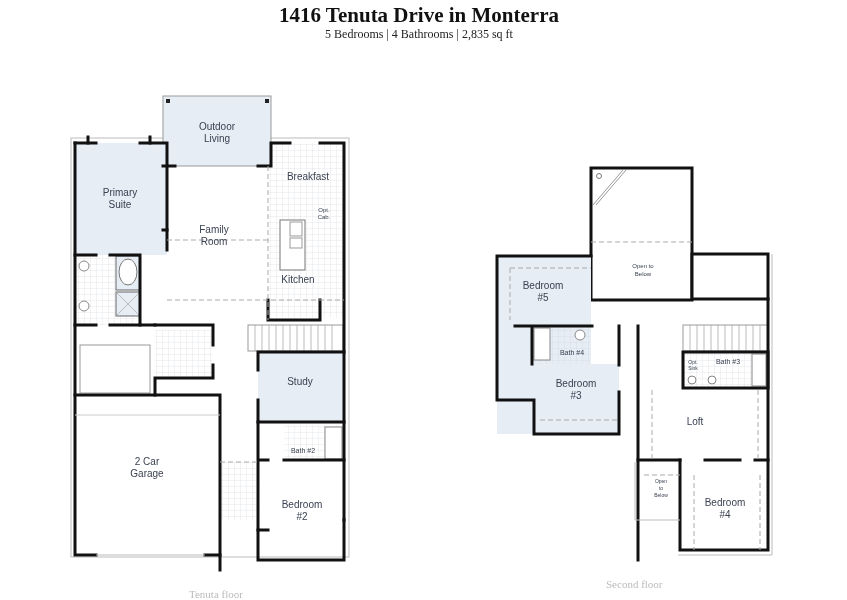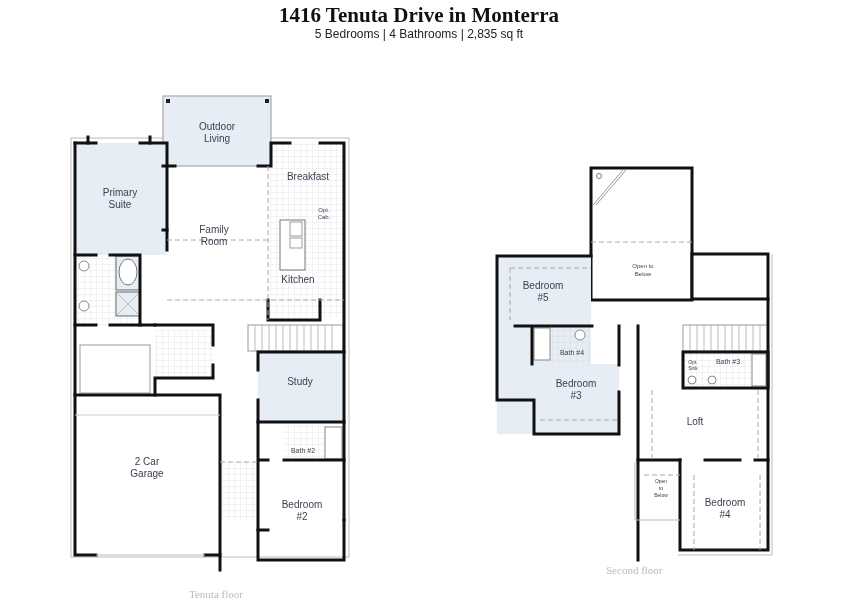--- a/index.html
+++ b/index.html
@@ -1,19 +1,19 @@
 <!DOCTYPE html>
 <html><head>
 <meta charset="utf-8">
 <style>
   html, body { margin:0; padding:0; background:#ffffff; }
   body { width:847px; height:600px; position:relative; overflow:hidden; font-family:"Liberation Sans", sans-serif; }
   .header { position:absolute; left:0; top:0; width:838px; text-align:center; }
   .title { font-family:"Liberation Serif", serif; font-weight:bold; font-size:21px; color:#111; margin-top:3px; line-height:24px; }
-  .subtitle { font-family:Liberation Sans, sans-serif; font-size:12px; color:#222; line-height:14px; }
+  .subtitle { font-family:Liberation Serif, serif; font-size:12px; color:#222; line-height:14px; }
   .floor-label { position:absolute; font-family:"Liberation Serif", serif; font-size:11px; color:#bbbbbb; }
   svg { position:absolute; left:0; top:0; }
   .lbl { font-family:"Liberation Sans", sans-serif; fill:#3a4150; text-anchor:middle; }
 </style>
 </head>
 <body>
 
 <div class="header">
   <div class="title">1416 Tenuta Drive in Monterra</div>
   <div class="subtitle">5 Bedrooms | 4 Bathrooms | 2,835 sq ft</div>
@@ -155,13 +155,13 @@
     <text class="lbl" font-size="10"><tspan x="576" y="387">Bedroom</tspan><tspan x="576" y="399">#3</tspan></text>
     <text class="lbl" font-size="5"><tspan x="693" y="364">Opt.</tspan><tspan x="693" y="370">Sink</tspan></text>
     <text class="lbl" font-size="7" x="728" y="364">Bath #3</text>
     <text class="lbl" font-size="10" x="695" y="425">Loft</text>
     <text class="lbl" font-size="5"><tspan x="661" y="483">Open</tspan><tspan x="661" y="490">to</tspan><tspan x="661" y="497">Below</tspan></text>
     <text class="lbl" font-size="10"><tspan x="725" y="506">Bedroom</tspan><tspan x="725" y="518">#4</tspan></text>
   </g>
 </svg>
 
 <div class="floor-label" style="left:189px; top:588px;">Tenuta floor</div>
-<div class="floor-label" style="left:606px; top:564px;text-align:center;">Second floor</div>
+<div class="floor-label" style="left:606px; top:578px;text-align:center;">Second floor</div>
 
 </body></html>

